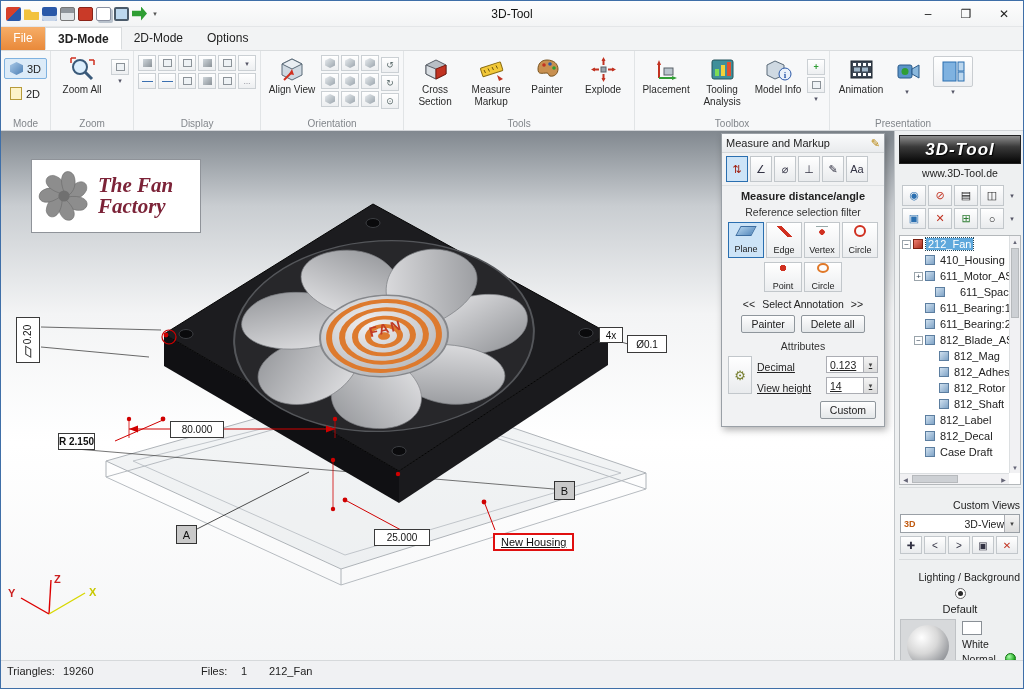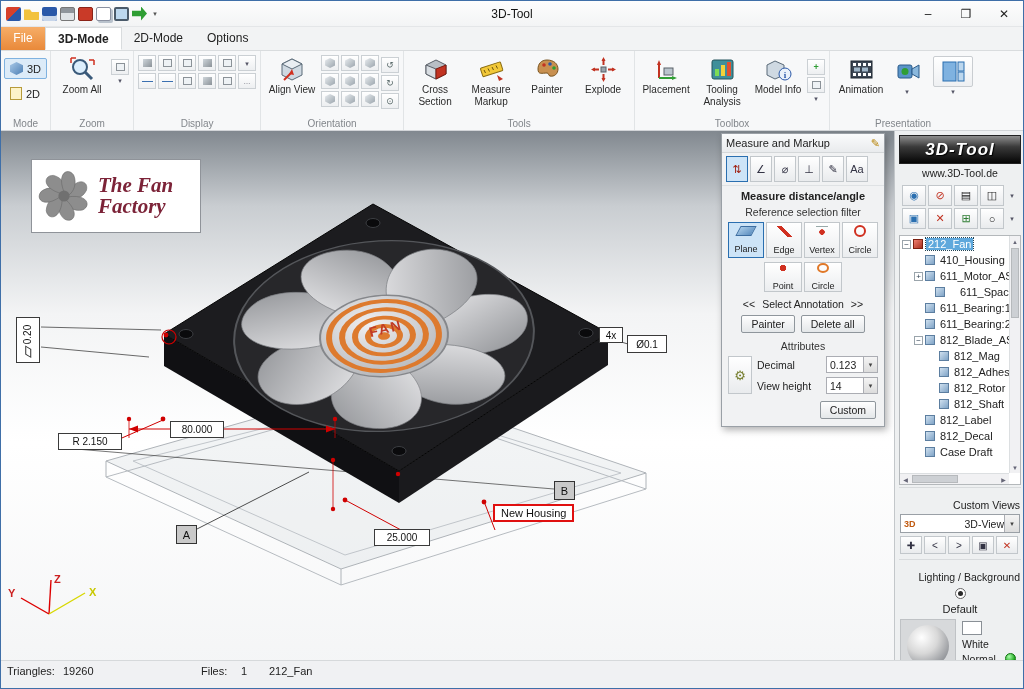--- a/index.html
+++ b/index.html
@@ -48,21 +48,21 @@
 .minigrid{display:grid;grid-template-columns:repeat(6,20px);}
 .origrid{display:grid;grid-template-columns:repeat(3,20px);}
 .minicol{display:flex;flex-direction:column;align-items:center;}
 .ddg{font-size:7px;color:#556;line-height:9px;}
 
 
 .viewport{position:absolute;top:130px;left:0;width:893px;height:537px;background:linear-gradient(180deg,#81888f 0%,#c9cdd1 14%,#f3f4f5 34%,#ffffff 58%,#f4f5f6 100%);overflow:hidden;}
 .viewport svg.scene{position:absolute;left:0;top:0;}
 .vlabel{position:absolute;background:#fff;border:1px solid #3a3a3a;font-size:10px;color:#111;display:flex;align-items:center;justify-content:center;white-space:nowrap;}
 .marker{position:absolute;width:21px;height:19px;background:#c9c9c9;border:1px solid #333;font-size:11px;color:#111;display:flex;align-items:center;justify-content:center;}
-.nh{position:absolute;left:492px;top:373px;background:#fff;border:2px solid #e01010;font-size:11px;color:#111;padding:1px 6px;}
+.nh{position:absolute;left:492px;top:402px;background:#fff;border:2px solid #e01010;font-size:11px;color:#111;padding:1px 6px;text-decoration:underline;}
 .flatbox{position:absolute;left:15px;top:186px;width:24px;height:46px;background:#fff;border:1px solid #3a3a3a;display:flex;align-items:center;justify-content:center;}
 .flatrot{transform:rotate(-90deg);display:flex;align-items:center;gap:3px;font-size:10px;color:#111;}
 .flatglyph{width:9px;height:6px;border:1px solid #333;transform:skewX(-30deg);}
 .fanlogo{position:absolute;left:30px;top:28px;width:170px;height:74px;background:#fff;border:1px solid #8f9399;display:flex;align-items:center;gap:6px;padding:4px;}
 .fanlogo .txt{font-family:"Liberation Serif",serif;font-style:italic;font-weight:bold;font-size:21px;color:#7c2338;line-height:1.0;}
 
 
 .mpanel{position:absolute;left:720px;top:2px;width:164px;background:#f1f2f3;border:1px solid #9aa0a6;box-shadow:2px 3px 7px rgba(0,0,0,.3);font-size:11px;color:#222;}
 .mp-head{height:19px;display:flex;align-items:center;background:linear-gradient(#fafbfc,#e9ebed);border-bottom:1px solid #d4d7d9;padding:0 4px;font-size:11px;}
 .mp-head .pencil{margin-left:auto;color:#b8860b;font-size:11px;}
@@ -82,21 +82,21 @@
 .fico.circ{width:12px;height:12px;border:2px solid #d03020;border-radius:50%;}
 .fico.point{width:12px;height:11px;background:radial-gradient(circle at 50% 50%,#d03020 3px,transparent 3.5px);}
 .fico.circ2{width:12px;height:12px;border:2px solid #e07828;border-radius:50%;}
 .mp-nav{display:flex;justify-content:center;align-items:center;gap:7px;font-size:10.5px;padding:4px 0 2px;}
 .mp-nav .arr{color:#222;}
 .mp-delrow{display:flex;justify-content:center;gap:6px;padding:3px 0 5px;}
 .stdbtn{border:1px solid #8f969c;background:linear-gradient(#fefefe,#e4e7e9);font-size:10.5px;padding:2px 9px;border-radius:2px;color:#222;}
 .mp-attr{display:flex;gap:5px;padding:2px 6px 4px;align-items:flex-start;}
 .gearbtn{width:24px;height:38px;border:1px solid #c2c7cb;background:linear-gradient(#fff,#e9ebed);display:flex;align-items:center;justify-content:center;font-size:13px;color:#777f30;}
 .attrrows{display:flex;flex-direction:column;gap:4px;flex:1;}
-.attrrow{display:flex;align-items:center;justify-content:space-between;font-size:10.5px;}
+.attrrow{display:flex;align-items:flex-end;justify-content:space-between;font-size:10.5px;text-decoration:underline;}
 .dd{display:flex;border:1px solid #abadb3;background:#fff;width:52px;height:17px;align-items:center;}
 .dd .v{flex:1;padding-left:3px;font-size:10.5px;}
 .dd .ar{width:14px;height:100%;background:linear-gradient(#f4f4f4,#dcdcdc);border-left:1px solid #abadb3;font-size:7px;color:#444;display:flex;align-items:center;justify-content:center;}
 .mp-close{display:flex;justify-content:flex-end;padding:3px 8px 7px;}
 
 
 .sidebar{position:absolute;top:130px;left:893px;width:131px;height:537px;background:#eef0f1;border-left:1px solid #c3c7ca;font-size:11px;color:#222;}
 .sb-logo{margin:4px 4px 0;height:29px;background:linear-gradient(180deg,#8e8e8e,#3a3a3a 40%,#050505);display:flex;align-items:center;justify-content:center;color:#fff;font-weight:bold;font-style:italic;font-size:17px;letter-spacing:1px;text-shadow:1px 1px 1px #000;border:1px solid #222;}
 .sb-web{text-align:center;font-size:10.5px;color:#222;padding:3px 0 5px;}
 .sb-tools{display:flex;justify-content:center;gap:2px;padding:1px 0;}
@@ -527,21 +527,21 @@
         <div>Factory</div>
       </div>
     </div>
 
     <div class="flatbox">
       <div class="flatrot">
           <span class="flatglyph"></span>
           <span>0.20</span>
         </div>
     </div>
-    <div class="vlabel" style="left:57px;top:302px;width:64px;height:17px;">R 2.150</div>
+    <div class="vlabel" style="left:57px;top:302px;width:37px;height:17px;font-weight:bold;">R 2.150</div>
     <div class="vlabel" style="left:169px;top:290px;width:54px;height:17px;">80.000</div>
     <div class="vlabel" style="left:373px;top:398px;width:56px;height:17px;">25.000</div>
     <div class="vlabel" style="left:598px;top:196px;width:24px;height:16px;">4x</div>
     <div class="vlabel" style="left:626px;top:204px;width:40px;height:18px;">Ø0.1</div>
     <div class="marker" style="left:175px;top:394px;">A</div>
     <div class="marker" style="left:553px;top:350px;">B</div>
     <div class="nh">New Housing</div>
 
     <div class="mpanel">
       <div class="mp-head">

